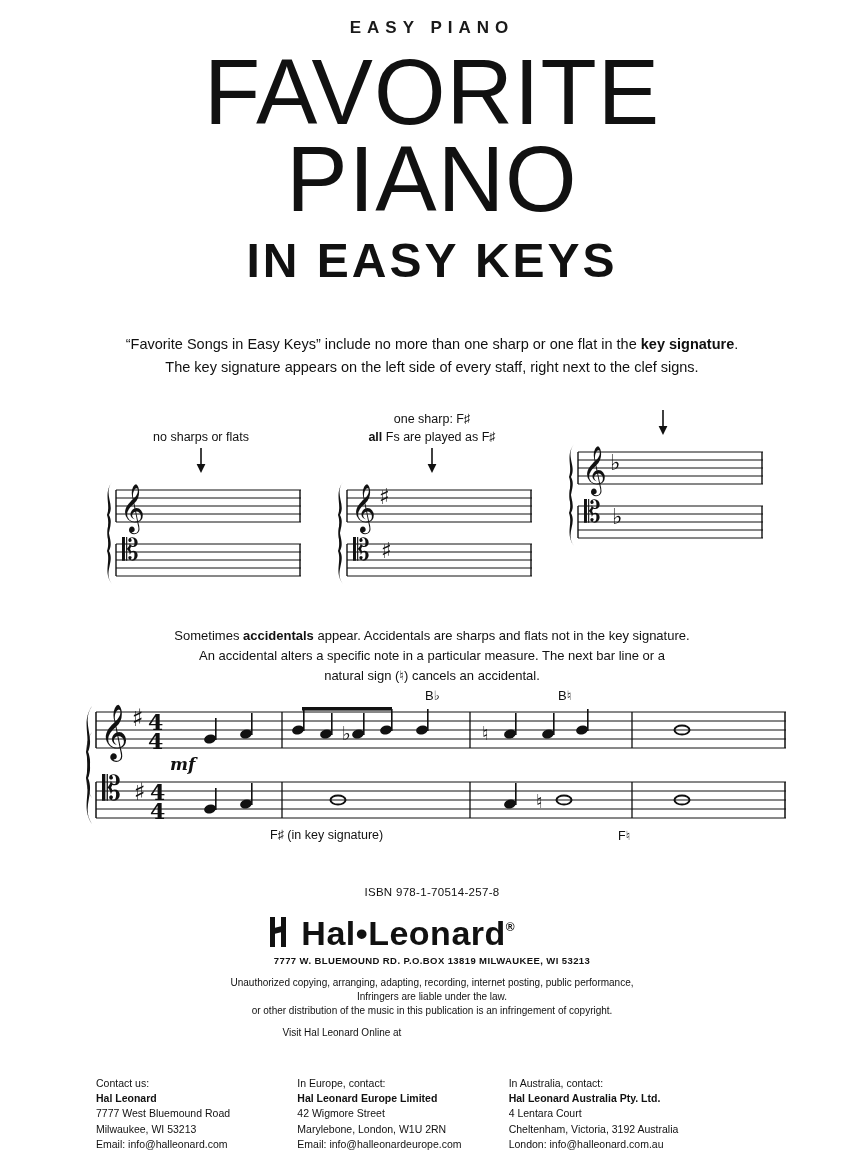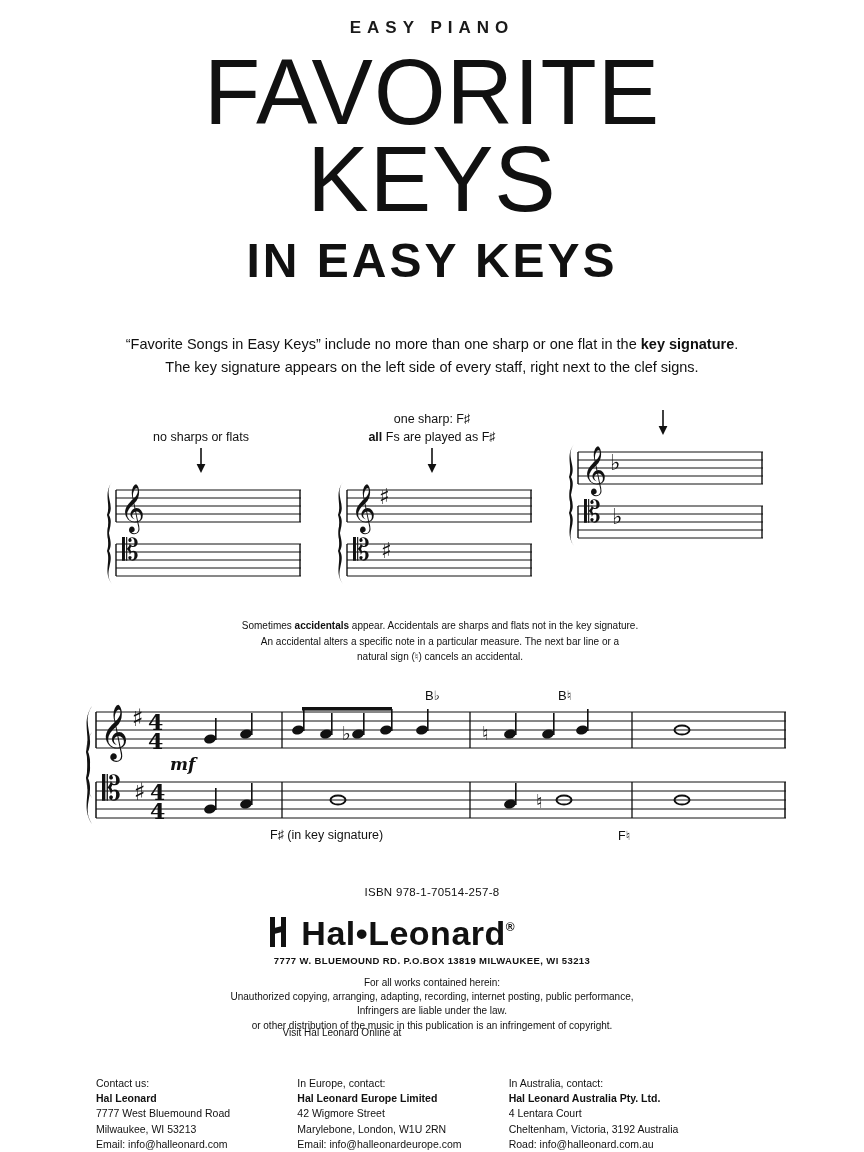--- a/index.html
+++ b/index.html
@@ -59,27 +59,27 @@
     font-size: 14.5px;
     line-height: 1.55;
     color: #111;
     margin: 48px auto 0;
     width: 640px;
   }
   .blurb b { font-weight: 700; }
 
   .blurb2 {
     text-align: center;
-    font-size: 10px;
+    font-size: 13px;
     line-height: 1.55;
     color: #111;
-    margin: 0 auto;
+    margin: 8px auto;
     width: 640px;
     position: absolute;
-    left: 120px;
+    left: 112px;
     top: 600px;
   }
 
   
   .examples {
     position: absolute;
     top: 392px;
     left: 0;
     width: 864px;
     display: flex;
@@ -180,21 +180,21 @@
 
   .sr { display: block; }
 </style>
 </head>
 <body>
 
 <div class="page">
 
   <div class="kicker">EASY PIANO</div>
   <div class="title1">FAVORITE</div>
-  <div class="title2">KEYS</div>
+  <div class="title2">PIANO</div>
   <div class="title3">IN EASY KEYS</div>
 
   <div class="blurb">
     <span>“Favorite Songs in Easy Keys” include no more than one sharp or one flat in the </span><b>key signature</b><span>.</span><br>
     <span>The key signature appears on the left side of every staff, right next to the clef signs.</span>
   </div>
 
   <div class="examples">
 
     <div class="example">
@@ -444,21 +444,20 @@
       <svg width="34" height="34" viewBox="0 0 34 34">
         <rect x="9" y="2" width="5" height="30" fill="#111"></rect>
         <rect x="20" y="2" width="5" height="30" fill="#111"></rect>
         <polygon points="9,14 25,10 25,16 9,20" fill="#111"></polygon>
       </svg>
     </span><span class="logo-text">Hal•Leonard</span><span class="logo-reg">®</span>
     <div class="logo-addr">7777 W. BLUEMOUND RD. P.O.BOX 13819 MILWAUKEE, WI 53213</div>
   </div>
 
   <div class="legal">
-    <div>For all works contained herein:</div>
     <div>Unauthorized copying, arranging, adapting, recording, internet posting, public performance,</div>
     <div>Infringers are liable under the law.</div>
     <div>or other distribution of the music in this publication is an infringement of copyright.</div>
   </div>
 
   <div class="visit">
     <div>Visit Hal Leonard Online at</div>
   </div>
 
   <div class="contacts">
@@ -474,17 +473,17 @@
       <div><b>Hal Leonard Europe Limited</b></div>
       <div>42 Wigmore Street</div>
       <div>Marylebone, London, W1U 2RN</div>
       <div>Email: info@halleonardeurope.com</div>
     </div>
     <div class="contact-col right">
       <div>In Australia, contact:</div>
       <div><b>Hal Leonard Australia Pty. Ltd.</b></div>
       <div>4 Lentara Court</div>
       <div>Cheltenham, Victoria, 3192 Australia</div>
-      <div>Road: info@halleonard.com.au</div>
+      <div>London: info@halleonard.com.au</div>
     </div>
   </div>
 
 </div>
 
 </body></html>

